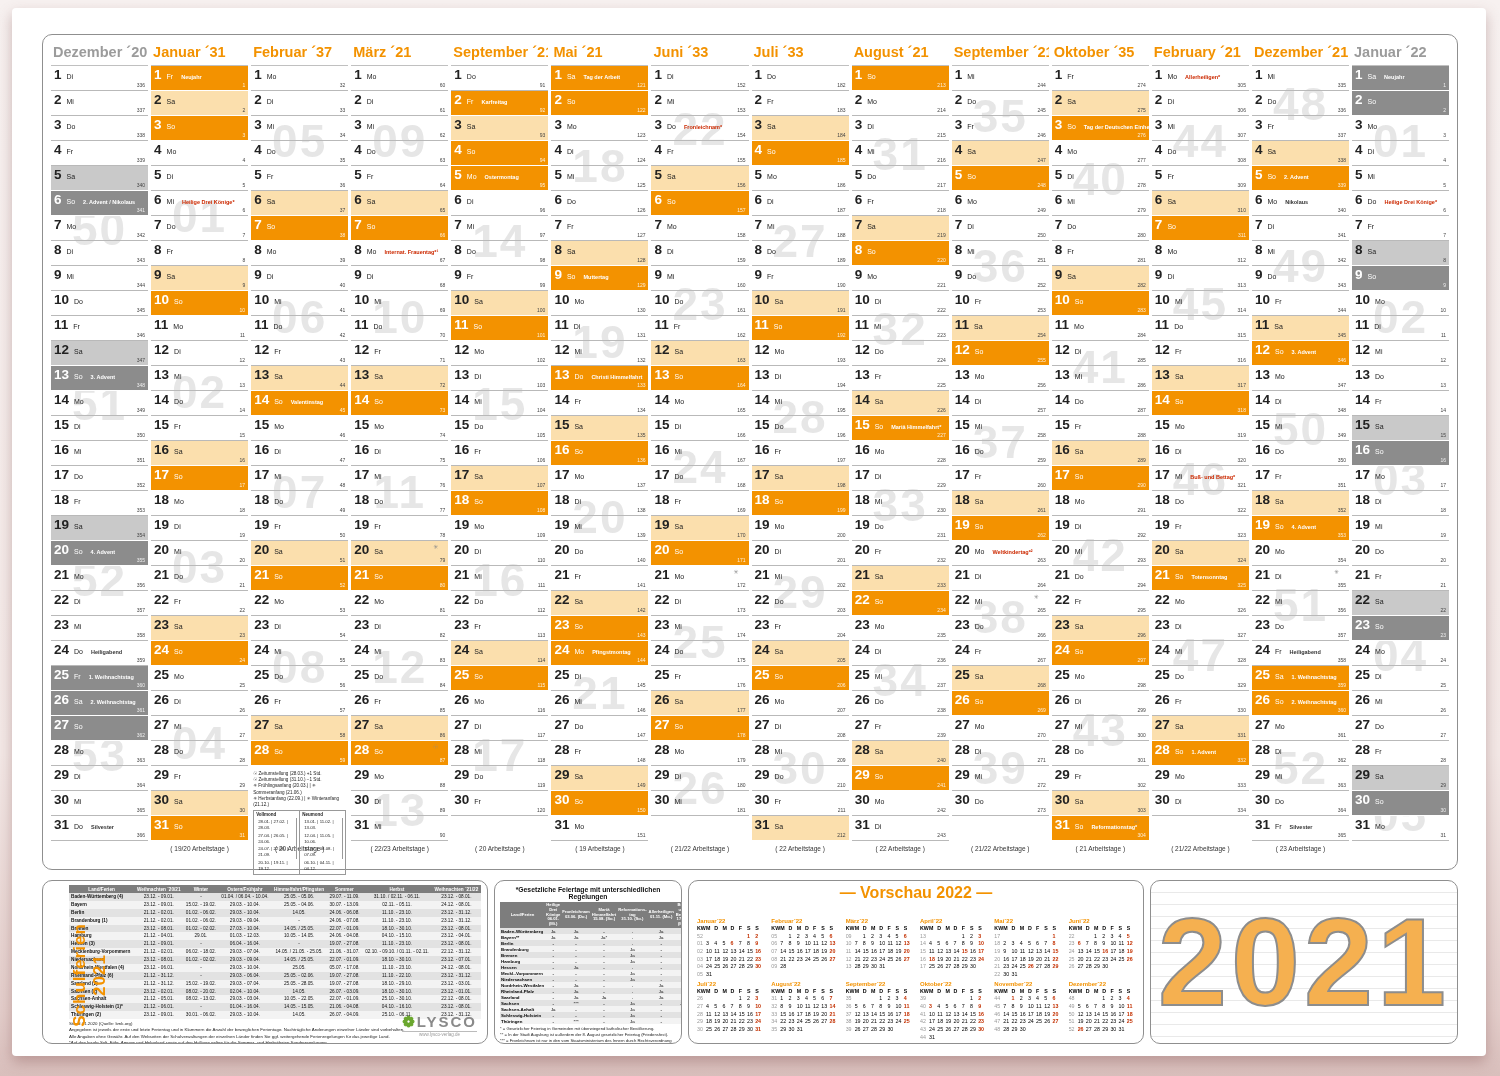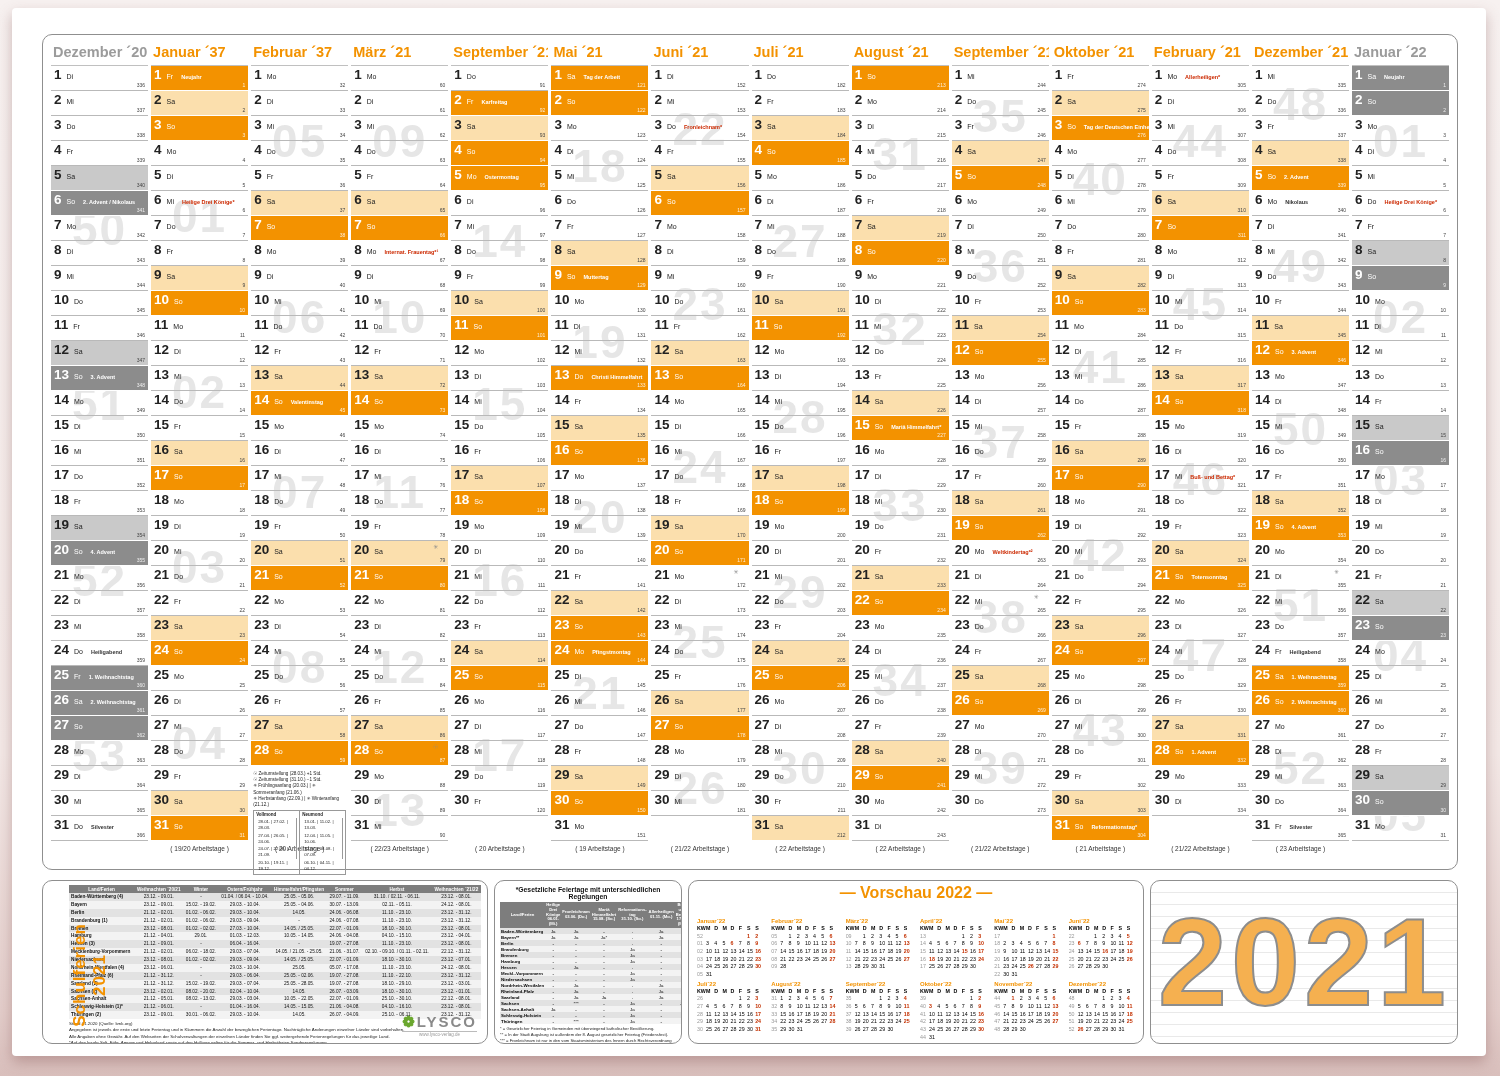--- a/index.html
+++ b/index.html
@@ -152,21 +152,21 @@
           <div class="cell dark"><span class="dnum">26</span><span class="dow">Sa</span><span class="lbl lbl-onfill">2. Weihnachtstag</span><span class="doy">361</span></div>
           <div class="cell dark"><span class="dnum">27</span><span class="dow">So</span><span class="doy">362</span></div>
           <div class="cell plain"><span class="dnum">28</span><span class="dow">Mo</span><span class="doy">363</span></div>
           <div class="cell plain"><span class="dnum">29</span><span class="dow">Di</span><span class="doy">364</span></div>
           <div class="cell plain"><span class="dnum">30</span><span class="dow">Mi</span><span class="doy">365</span></div>
           <div class="cell plain"><span class="dnum">31</span><span class="dow">Do</span><span class="lbl lbl-dark">Silvester</span><span class="doy">366</span></div>
         </div>
         <div class="month-foot"></div>
       </div>
       <div class="month-col">
-        <div class="month-head">Januar ´37</div>
+        <div class="month-head">Januar ´31</div>
         <div class="day-grid">
           <div class="wm-layer">
             <div class="wm" style="top: 150.36px;">01</div>
             <div class="wm" style="top: 325.78px;">02</div>
             <div class="wm" style="top: 501.2px;">03</div>
             <div class="wm" style="top: 676.62px;">04</div>
           </div>
           <div class="cell orange"><span class="dnum">1</span><span class="dow">Fr</span><span class="lbl lbl-onfill">Neujahr</span><span class="doy">1</span></div>
           <div class="cell beige"><span class="dnum">2</span><span class="dow">Sa</span><span class="doy">2</span></div>
           <div class="cell orange"><span class="dnum">3</span><span class="dow">So</span><span class="doy">3</span></div>
@@ -378,21 +378,21 @@
           <div class="cell plain"><span class="dnum">26</span><span class="dow">Mi</span><span class="doy">146</span></div>
           <div class="cell plain"><span class="dnum">27</span><span class="dow">Do</span><span class="doy">147</span></div>
           <div class="cell plain"><span class="dnum">28</span><span class="dow">Fr</span><span class="doy">148</span></div>
           <div class="cell beige"><span class="dnum">29</span><span class="dow">Sa</span><span class="doy">149</span></div>
           <div class="cell orange"><span class="dnum">30</span><span class="dow">So</span><span class="doy">150</span></div>
           <div class="cell plain"><span class="dnum">31</span><span class="dow">Mo</span><span class="doy">151</span></div>
         </div>
         <div class="month-foot">( 19 Arbeitstage )</div>
       </div>
       <div class="month-col">
-        <div class="month-head">Juni ´21</div>
+        <div class="month-head">Juni ´33</div>
         <div class="day-grid">
           <div class="wm-layer">
             <div class="wm" style="top: 62.65px;">22</div>
             <div class="wm" style="top: 238.07px;">23</div>
             <div class="wm" style="top: 400.96px;">24</div>
             <div class="wm" style="top: 576.38px;">25</div>
             <div class="wm" style="top: 721.728px;">26</div>
           </div>
           <div class="cell plain"><span class="dnum">1</span><span class="dow">Di</span><span class="doy">152</span></div>
           <div class="cell plain"><span class="dnum">2</span><span class="dow">Mi</span><span class="doy">153</span></div>
@@ -422,21 +422,21 @@
           <div class="cell beige"><span class="dnum">26</span><span class="dow">Sa</span><span class="doy">177</span></div>
           <div class="cell orange"><span class="dnum">27</span><span class="dow">So</span><span class="doy">178</span></div>
           <div class="cell plain"><span class="dnum">28</span><span class="dow">Mo</span><span class="doy">179</span></div>
           <div class="cell plain"><span class="dnum">29</span><span class="dow">Di</span><span class="doy">180</span></div>
           <div class="cell plain"><span class="dnum">30</span><span class="dow">Mi</span><span class="doy">181</span></div>
           <div class="cell empty"></div>
         </div>
         <div class="month-foot">( 21/22 Arbeitstage )</div>
       </div>
       <div class="month-col">
-        <div class="month-head">Juli ´21</div>
+        <div class="month-head">Juli ´33</div>
         <div class="day-grid">
           <div class="wm-layer">
             <div class="wm" style="top: 175.42px;">27</div>
             <div class="wm" style="top: 350.84px;">28</div>
             <div class="wm" style="top: 526.26px;">29</div>
             <div class="wm" style="top: 701.68px;">30</div>
           </div>
           <div class="cell plain"><span class="dnum">1</span><span class="dow">Do</span><span class="doy">182</span></div>
           <div class="cell plain"><span class="dnum">2</span><span class="dow">Fr</span><span class="doy">183</span></div>
           <div class="cell beige"><span class="dnum">3</span><span class="dow">Sa</span><span class="doy">184</span></div>
@@ -552,21 +552,21 @@
           <div class="cell orange"><span class="dnum">26</span><span class="dow">So</span><span class="doy">269</span></div>
           <div class="cell plain"><span class="dnum">27</span><span class="dow">Mo</span><span class="doy">270</span></div>
           <div class="cell plain"><span class="dnum">28</span><span class="dow">Di</span><span class="doy">271</span></div>
           <div class="cell plain"><span class="dnum">29</span><span class="dow">Mi</span><span class="doy">272</span></div>
           <div class="cell plain"><span class="dnum">30</span><span class="dow">Do</span><span class="doy">273</span></div>
           <div class="cell empty"></div>
         </div>
         <div class="month-foot">( 21/22 Arbeitstage )</div>
       </div>
       <div class="month-col">
-        <div class="month-head">Oktober ´21</div>
+        <div class="month-head">Oktober ´35</div>
         <div class="day-grid">
           <div class="wm-layer">
             <div class="wm" style="top: 112.77px;">40</div>
             <div class="wm" style="top: 300.72px;">41</div>
             <div class="wm" style="top: 488.67px;">42</div>
             <div class="wm" style="top: 664.09px;">43</div>
           </div>
           <div class="cell plain"><span class="dnum">1</span><span class="dow">Fr</span><span class="doy">274</span></div>
           <div class="cell beige"><span class="dnum">2</span><span class="dow">Sa</span><span class="doy">275</span></div>
           <div class="cell orange"><span class="dnum">3</span><span class="dow">So</span><span class="lbl lbl-onfill">Tag der Deutschen Einheit</span><span class="doy">276</span></div>

